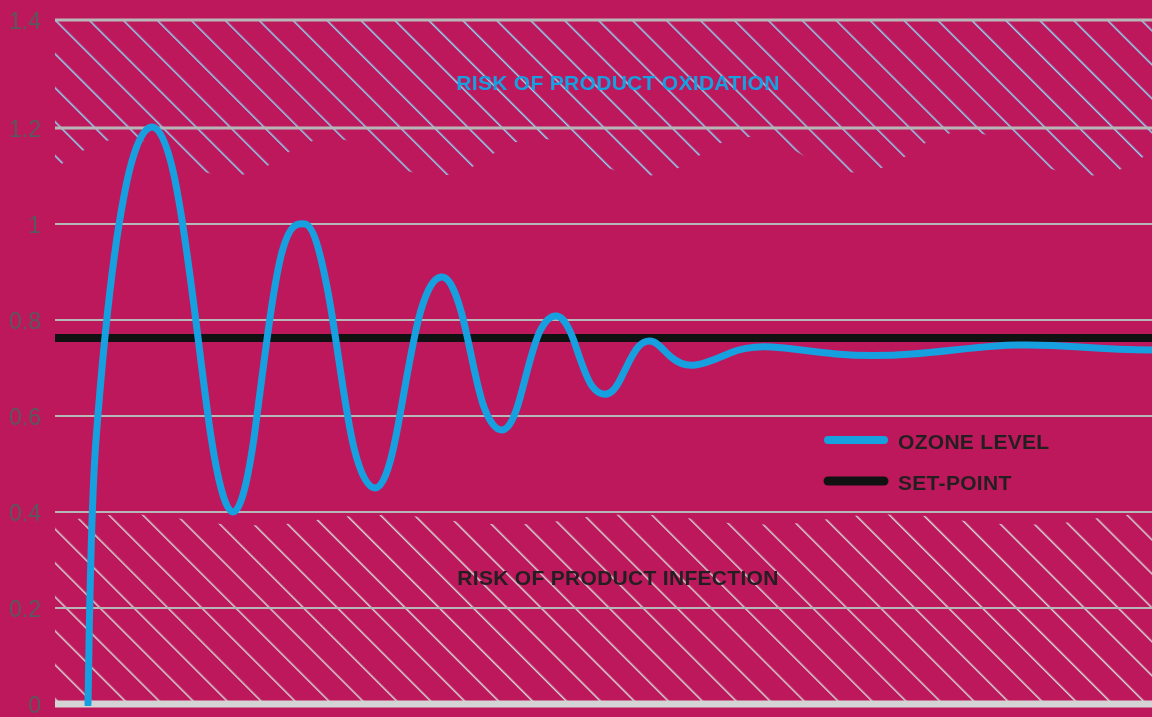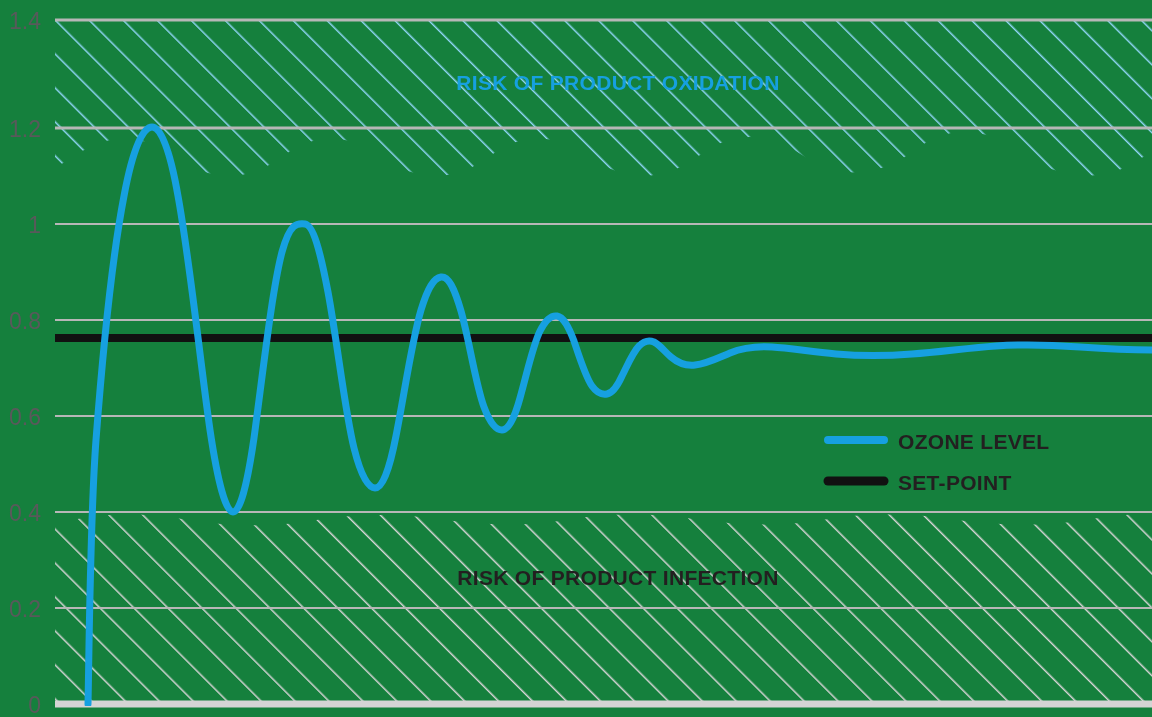--- a/index.html
+++ b/index.html
@@ -9,21 +9,21 @@
   }
   body {
     font-family: "Liberation Sans", sans-serif;
     -webkit-font-smoothing: antialiased;
   }
   #chart-root {
     position: relative;
     width: 1152px;
     height: 717px;
     overflow: hidden;
-    background: #15803d;
+    background: #be185d;
   }
   #chart-svg {
     position: absolute;
     top: 0;
     left: 0;
     width: 1152px;
     height: 717px;
     display: block;
   }
   .axis-tick-label {

